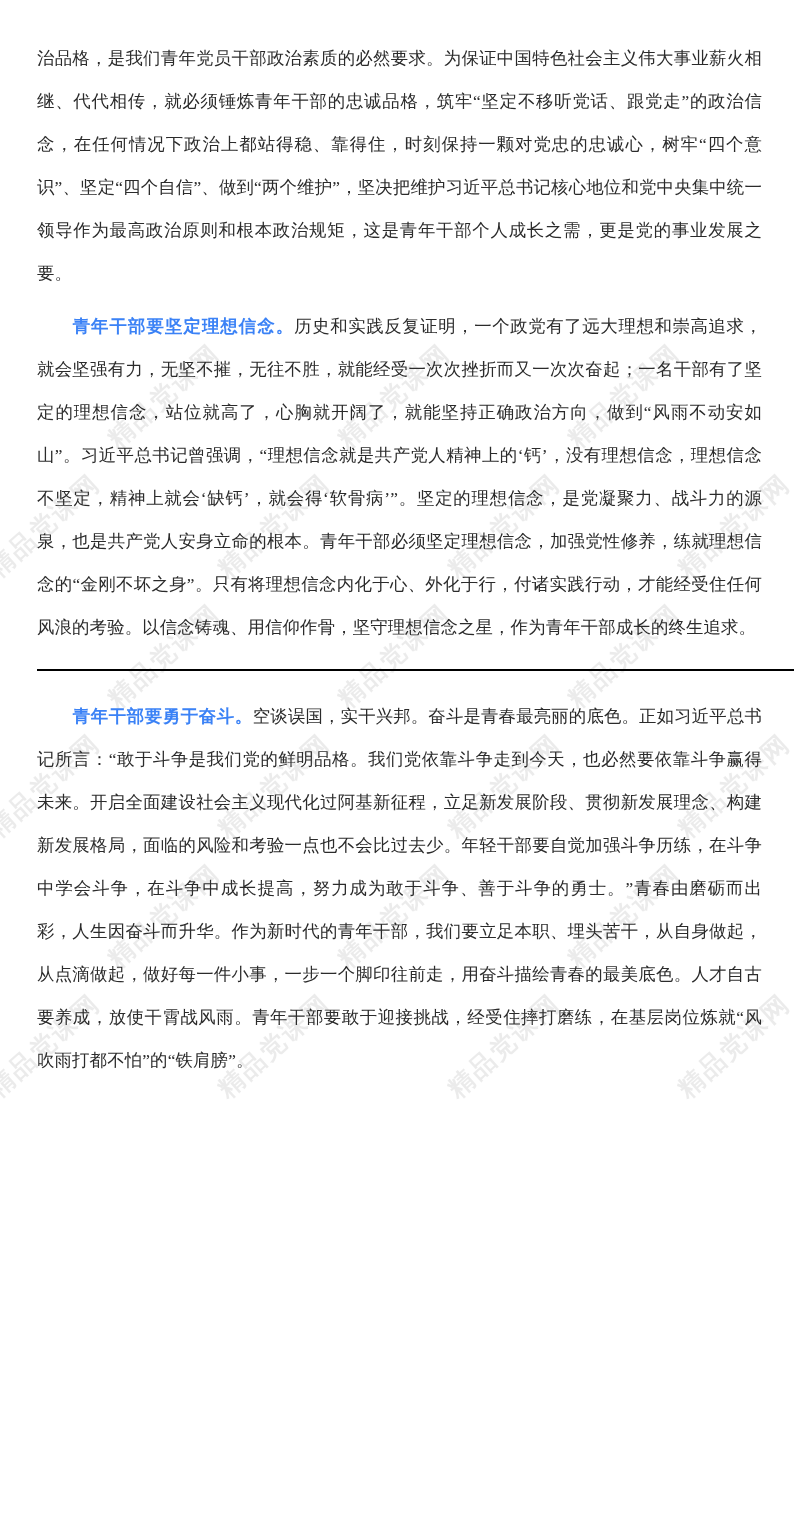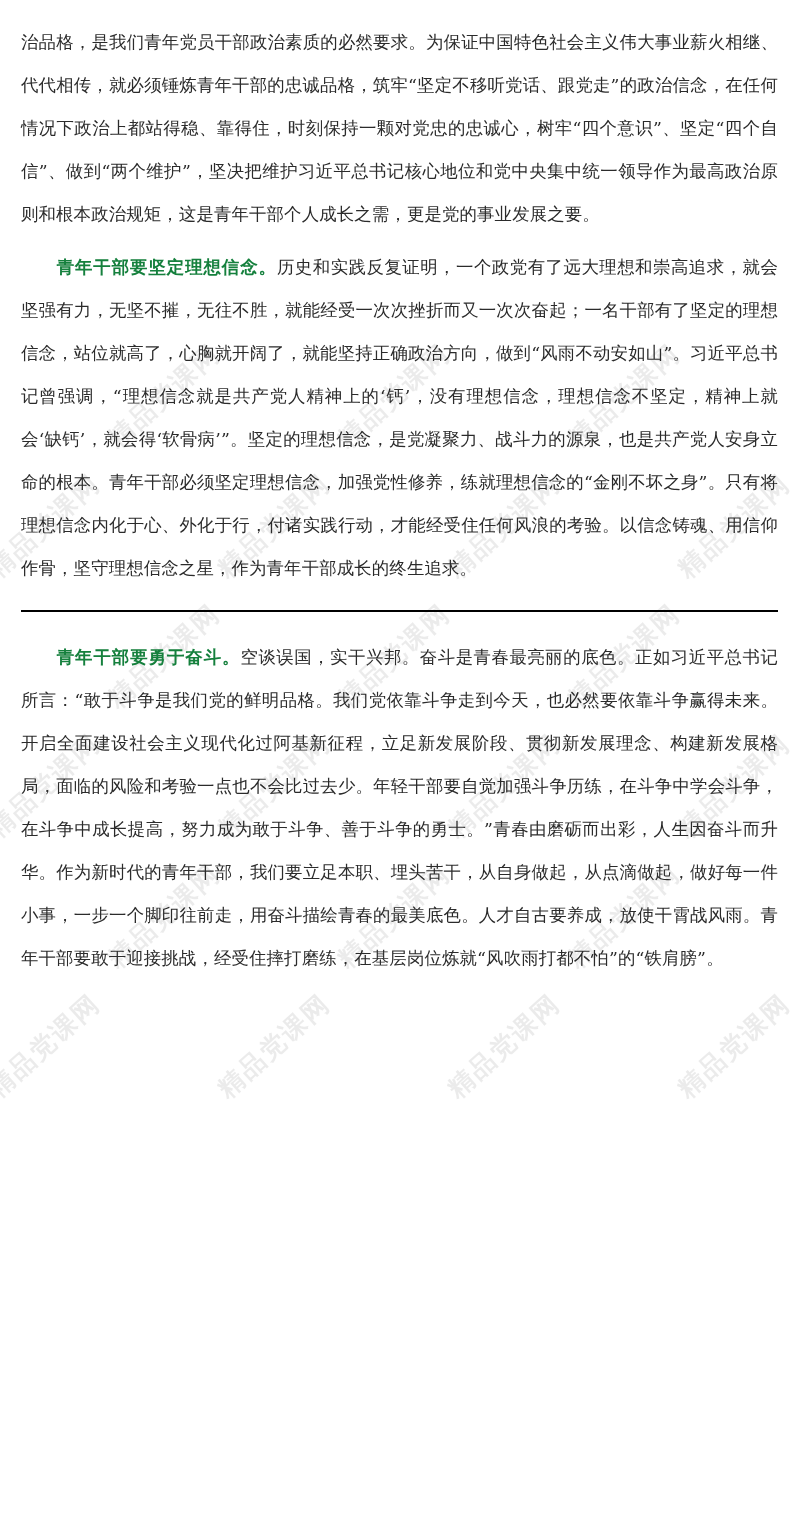--- a/index.html
+++ b/index.html
@@ -42,41 +42,42 @@
     transform: rotate(-42deg);
     transform-origin: left top;
     white-space: nowrap;
     user-select: none;
   }
 
   
   .content {
     position: relative;
     z-index: 2;
-    padding: 0;
+    padding: 16px;
+    font-family: Liberation Serif, serif;
   }
 
   .para {
     margin: 0;
     padding: 0 22px 0 21px;
     color: #2b2b2b;
     font-size: 17.4px;
     line-height: 43px;
     text-align: justify;
     text-justify: inter-character;
     letter-spacing: 0.15px;
     word-break: break-all;
   }
   .para.indent {
     text-indent: 2.05em;
   }
 
   .lead {
     font-weight: 700;
-    color: #15803d;
+    color: #3b82f6;
     letter-spacing: 0.6px;
   }
 
   
   .gap-top      { height: 21px; }
   .gap-para     { height: 10px; }
   .gap-prerule  { height: 20px; }
   .gap-postrule { height: 24px; }
 
   

